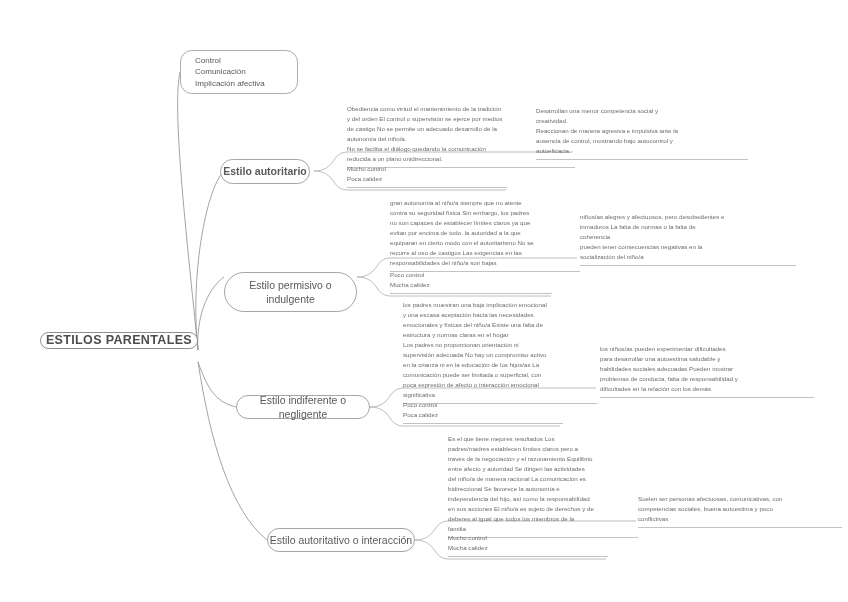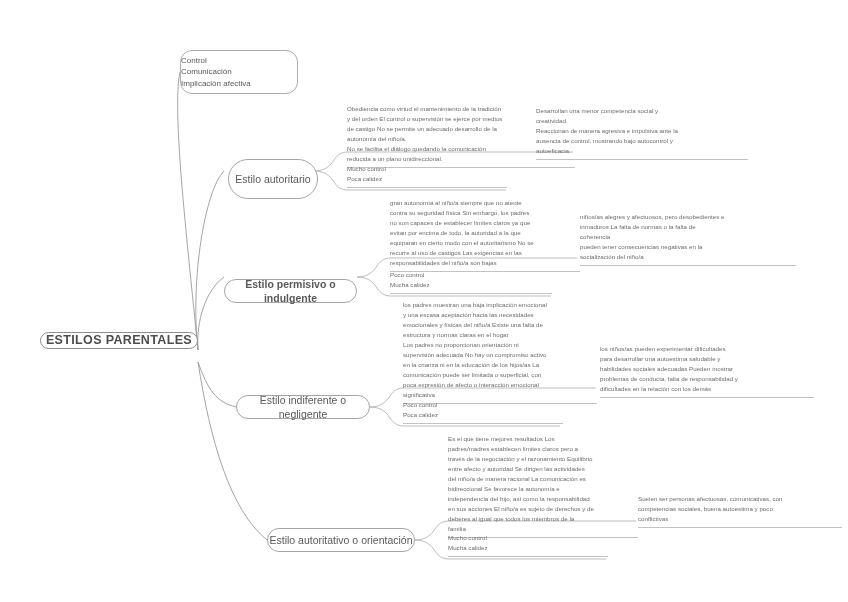--- a/index.html
+++ b/index.html
@@ -36,21 +36,21 @@
     border-width:1.4px;
   }
   .node.branch{
     font-size:10.5px;
     border-color:#a6a6a6;
   }
   .node.topic{
     font-size:7.6px;
     text-align:left;
     justify-content:flex-start;
-    padding:4px 0;
+    padding:4px 14px;
     border-radius:12px;
     border-color:#adadad;
     line-height:1.45;
   }
 
   
   .leaf{
     position:absolute;
     box-sizing:border-box;
     font-size:6.2px;
@@ -99,38 +99,38 @@
   <div class="node root" style="left:40px;top:332px;width:158px;height:17px;">
     <span>ESTILOS PARENTALES</span>
   </div>
 
   <div class="node topic" style="left:180px;top:50px;width:118px;height:44px;font-size:8px;">
     <span>Control
 Comunicación
 Implicación afectiva</span>
   </div>
 
-  <div class="node branch" style="left:228px;top:159px;width:90px;height:40px;">
+  <div class="node branch" style="left:220px;top:159px;width:90px;height:25px;font-weight:bold;">
     <span>Estilo autoritario</span>
   </div>
   <div class="leaf" style="left:347px;top:104px;width:228px;">Obediencia como virtud el mantenimiento de la tradición
 y del orden El control o supervisión se ejerce por medios
 de castigo No se permite un adecuado desarrollo de la
 autonomía del niño/a.
 No se facilita el diálogo quedando la comunicación
 reducida a un plano unidireccional.</div>
   <div class="leaf" style="left:347px;top:164px;width:160px;">Mucho control
 Poca calidez</div>
   <div class="leaf" style="left:536px;top:106px;width:212px;">Desarrollan una menor competencia social y
 creatividad.
 Reaccionan de manera agresiva e impulsiva ante la
 ausencia de control, mostrando bajo autocontrol y
 autoeficacia.</div>
 
-  <div class="node branch" style="left:224px;top:279px;width:133px;height:24px;font-weight:bold;">
+  <div class="node branch" style="left:224px;top:272px;width:133px;height:40px;">
     <span>Estilo permisivo o indulgente</span>
   </div>
   <div class="leaf" style="left:390px;top:198px;width:190px;">gran autonomía al niño/a siempre que no atente
 contra su seguridad física Sin embargo, los padres
 no son capaces de establecer límites claros ya que
 evitan por encima de todo, la autoridad a la que
 equiparan en cierto modo con el autoritarismo No se
 recurre al uso de castigos Las exigencias en las
 responsabilidades del niño/a son bajas</div>
   <div class="leaf" style="left:390px;top:270px;width:162px;">Poco control
@@ -156,21 +156,21 @@
 significativa</div>
   <div class="leaf" style="left:403px;top:400px;width:160px;">Poco control
 Poca calidez</div>
   <div class="leaf" style="left:600px;top:344px;width:214px;">los niños/as pueden experimentar dificultades
 para desarrollar una autoestima saludable y
 habilidades sociales adecuadas Pueden mostrar
 problemas de conducta, falta de responsabilidad y
 dificultades en la relación con los demás</div>
 
   <div class="node branch" style="left:267px;top:528px;width:148px;height:24px;">
-    <span>Estilo autoritativo o orientación</span>
+    <span>Estilo autoritativo o interacción</span>
   </div>
   <div class="leaf" style="left:448px;top:434px;width:190px;">Es el que tiene mejores resultados Los
 padres/madres establecen límites claros pero a
 través de la negociación y el razonamiento Equilibrio
 entre afecto y autoridad Se dirigen las actividades
 del niño/a de manera racional La comunicación es
 bidireccional Se favorece la autonomía e
 independencia del hijo, así como la responsabilidad
 en sus acciones El niño/a es sujeto de derechos y de
 deberes al igual que todos los miembros de la

